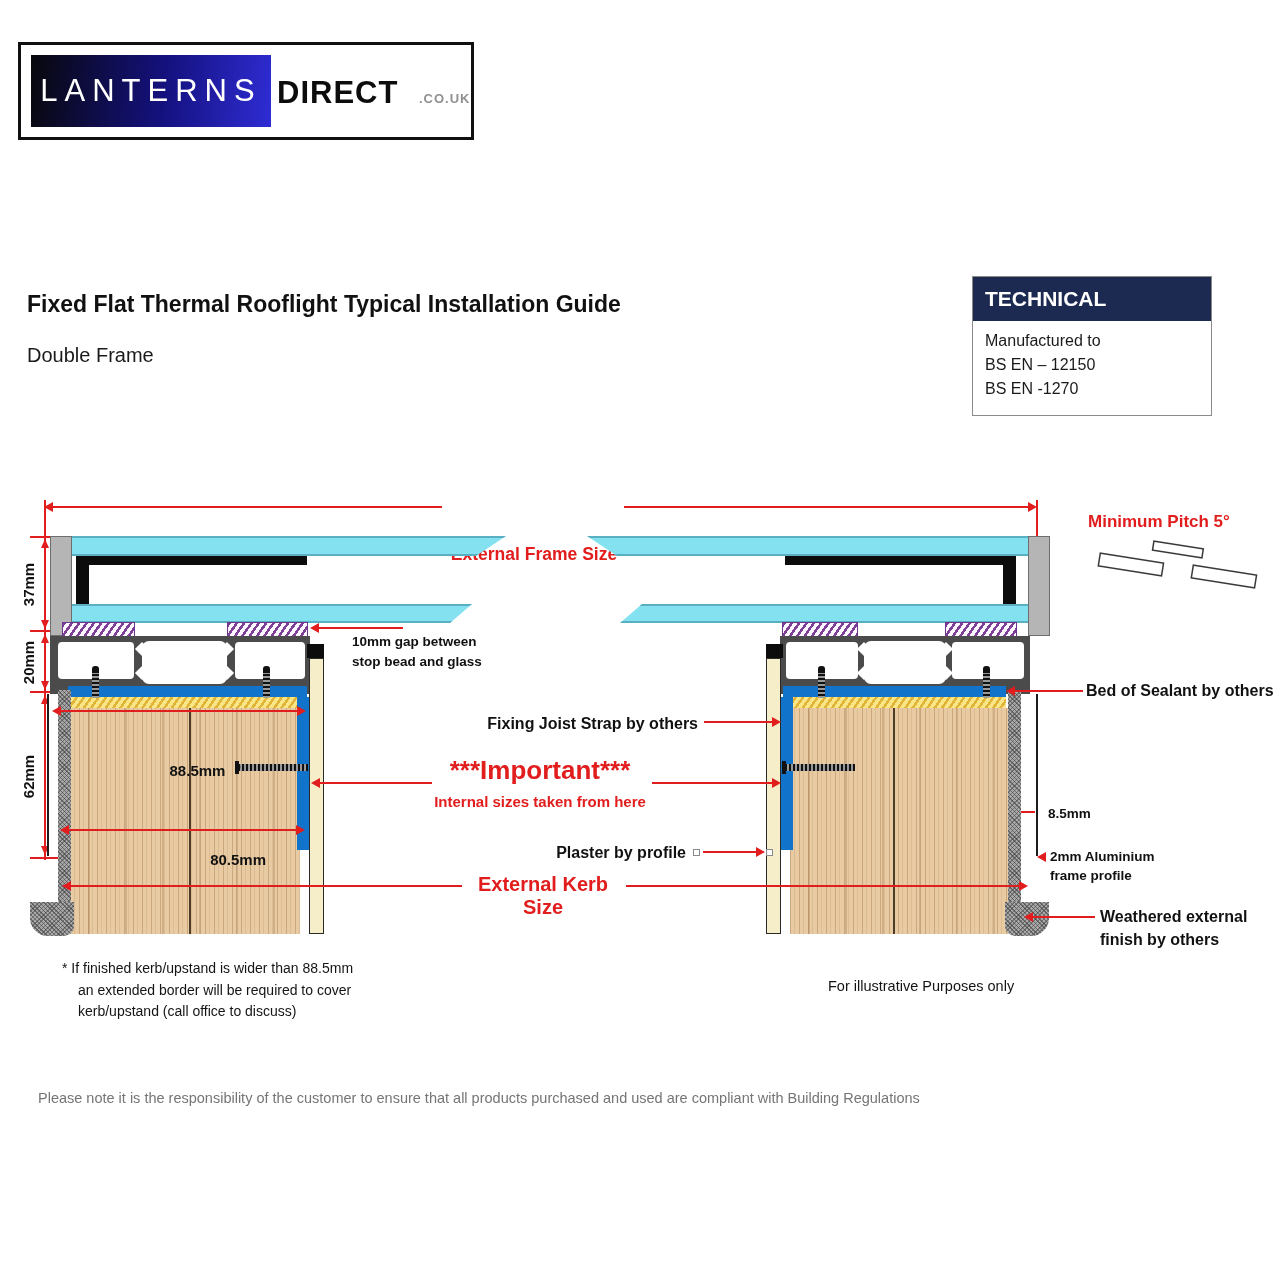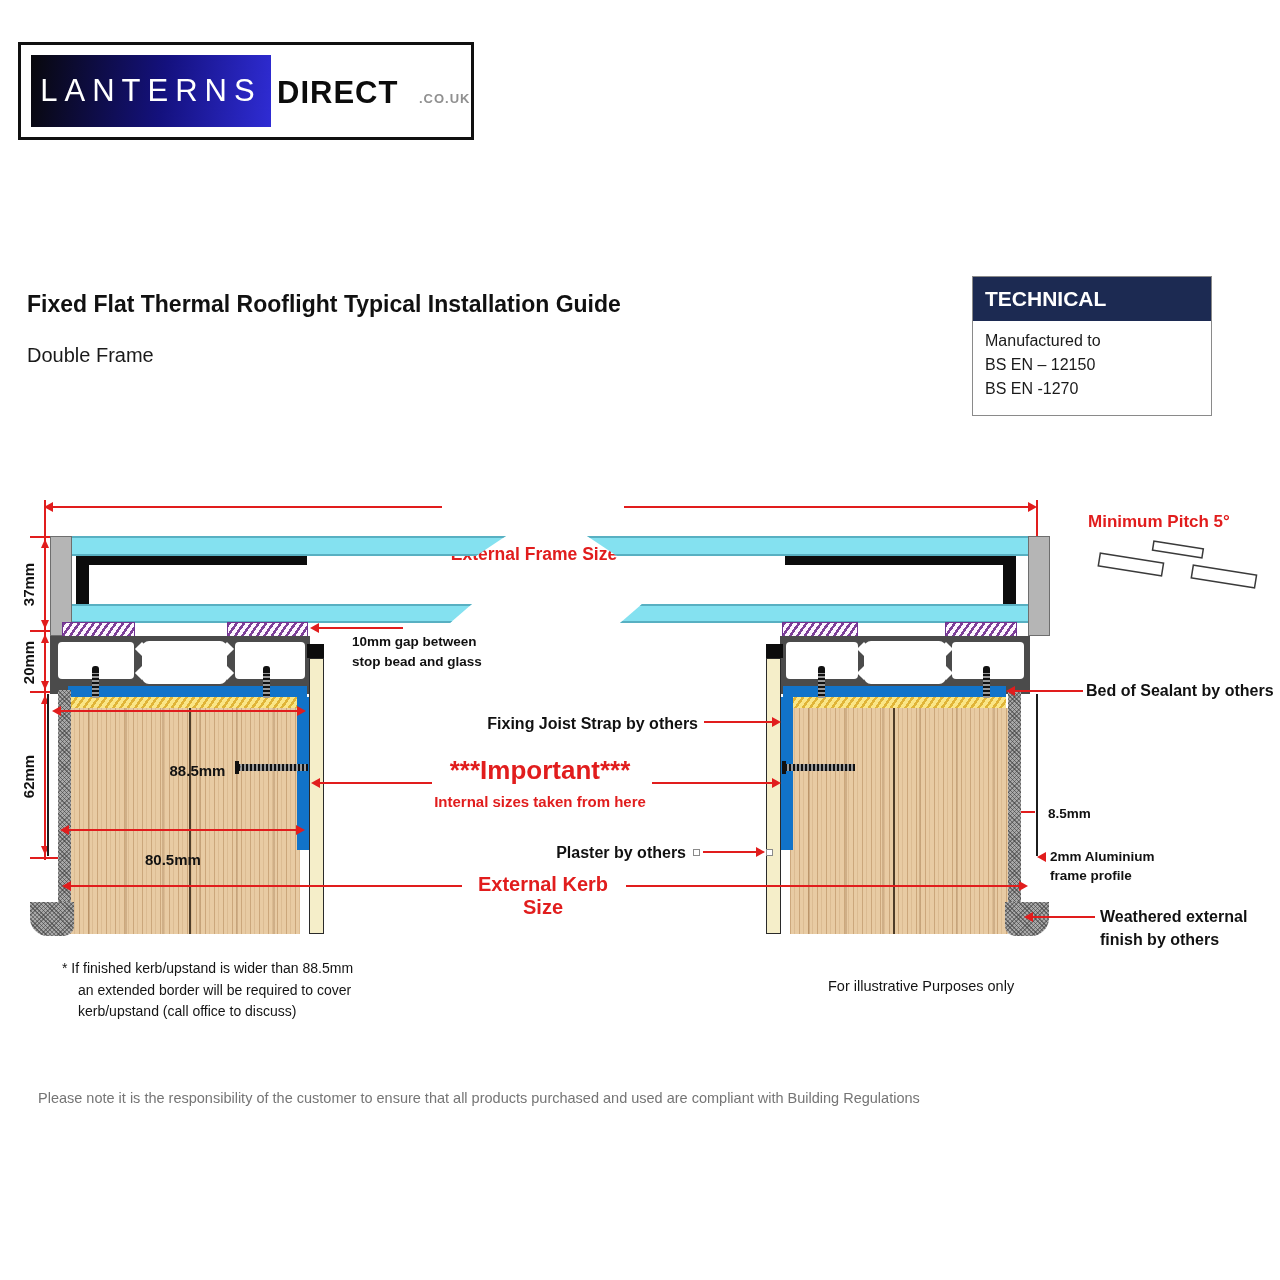--- a/index.html
+++ b/index.html
@@ -181,40 +181,40 @@
   <div class="rl-h" style="left:61px; top:710px; width:236px;"></div>
   <div class="ah-r" style="left:297px; top:706px;"></div>
   <div class="blk-lbl" style="left:140px; top:714px; width:130px; display:flex; justify-content:center; gap:10px; font-size:15px;margin-top:48px;">
     <span>88.5mm</span>
     <span style="font-size:13px;">*</span>
   </div>
 
   <div class="ah-l" style="left:60px; top:825px;"></div>
   <div class="rl-h" style="left:69px; top:829px; width:227px;"></div>
   <div class="ah-r" style="left:296px; top:825px;"></div>
-  <div class="blk-lbl" style="left:145px; top:851px; width:110px; text-align:left; font-size:15px;">80.5mm</div>
+  <div class="blk-lbl" style="left:156px; top:851px; width:110px; text-align:right; font-size:15px;">80.5mm</div>
 
   <div class="ah-l" style="left:62px; top:881px;"></div>
   <div class="rl-h" style="left:71px; top:885px; width:391px;"></div>
   <div class="red-lbl" style="left:462px; top:873px; width:162px; text-align:center; font-size:20px;">External Kerb Size</div>
   <div class="rl-h" style="left:626px; top:885px; width:393px;"></div>
   <div class="ah-r" style="left:1019px; top:881px;"></div>
 
   <div class="blk-lbl" style="left:440px; top:715px; width:258px; text-align:right; font-size:16px;">Fixing Joist Strap by others</div>
   <div class="rl-h" style="left:704px; top:721px; width:68px;"></div>
   <div class="ah-r" style="left:772px; top:717px;"></div>
 
   <div class="red-lbl" style="left:430px; top:755px; width:220px; text-align:center; font-size:26px;">***Important***</div>
   <div class="ah-l" style="left:311px; top:778px;"></div>
   <div class="rl-h" style="left:320px; top:782px; width:112px;"></div>
   <div class="rl-h" style="left:652px; top:782px; width:120px;"></div>
   <div class="ah-r" style="left:772px; top:778px;"></div>
   <div class="red-lbl" style="left:420px; top:793px; width:240px; text-align:center; font-size:15px;">Internal sizes taken from here</div>
 
-  <div class="blk-lbl" style="left:460px; top:844px; width:226px; text-align:right; font-size:16px;">Plaster by others</div>
+  <div class="blk-lbl" style="left:460px; top:844px; width:226px; text-align:right; font-size:16px;">Plaster by profile</div>
   <div class="sqmark" style="left:693px; top:849px;"></div>
   <div class="rl-h" style="left:703px; top:851px; width:55px;"></div>
   <div class="ah-r" style="left:756px; top:847px;"></div>
   <div class="sqmark" style="left:766px; top:849px;"></div>
 
   <div class="ah-l" style="left:1006px; top:686px;"></div>
   <div class="rl-h" style="left:1015px; top:690px; width:68px;"></div>
   <div class="blk-lbl" style="left:1086px; top:682px; width:200px; font-size:16px;">Bed of Sealant by others</div>
 
   <div class="rl-h" style="left:1021px; top:811px; width:14px;"></div>

